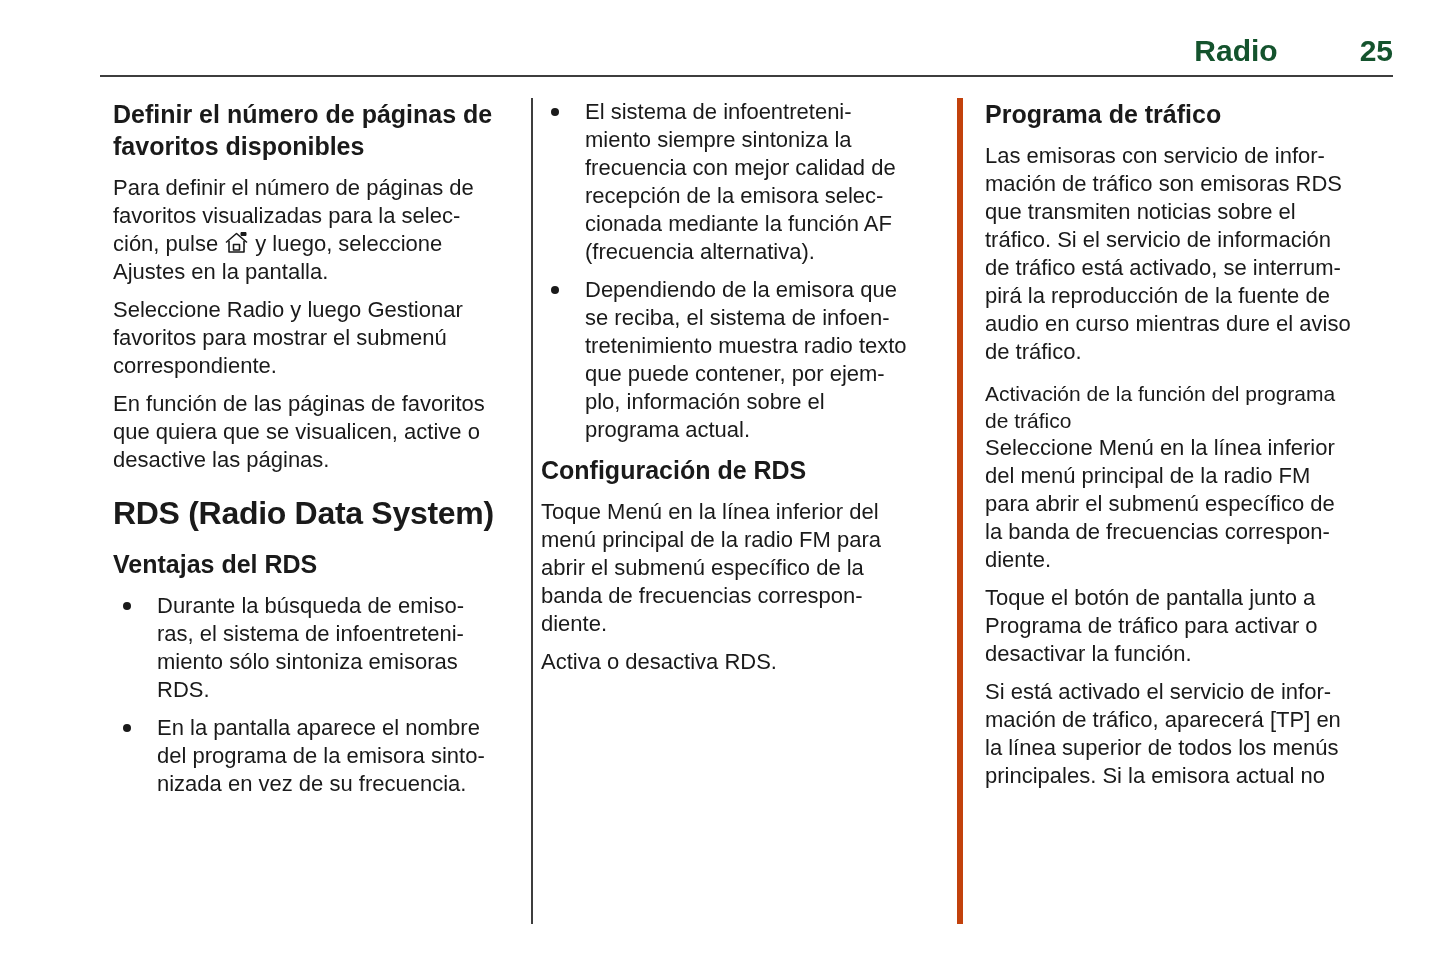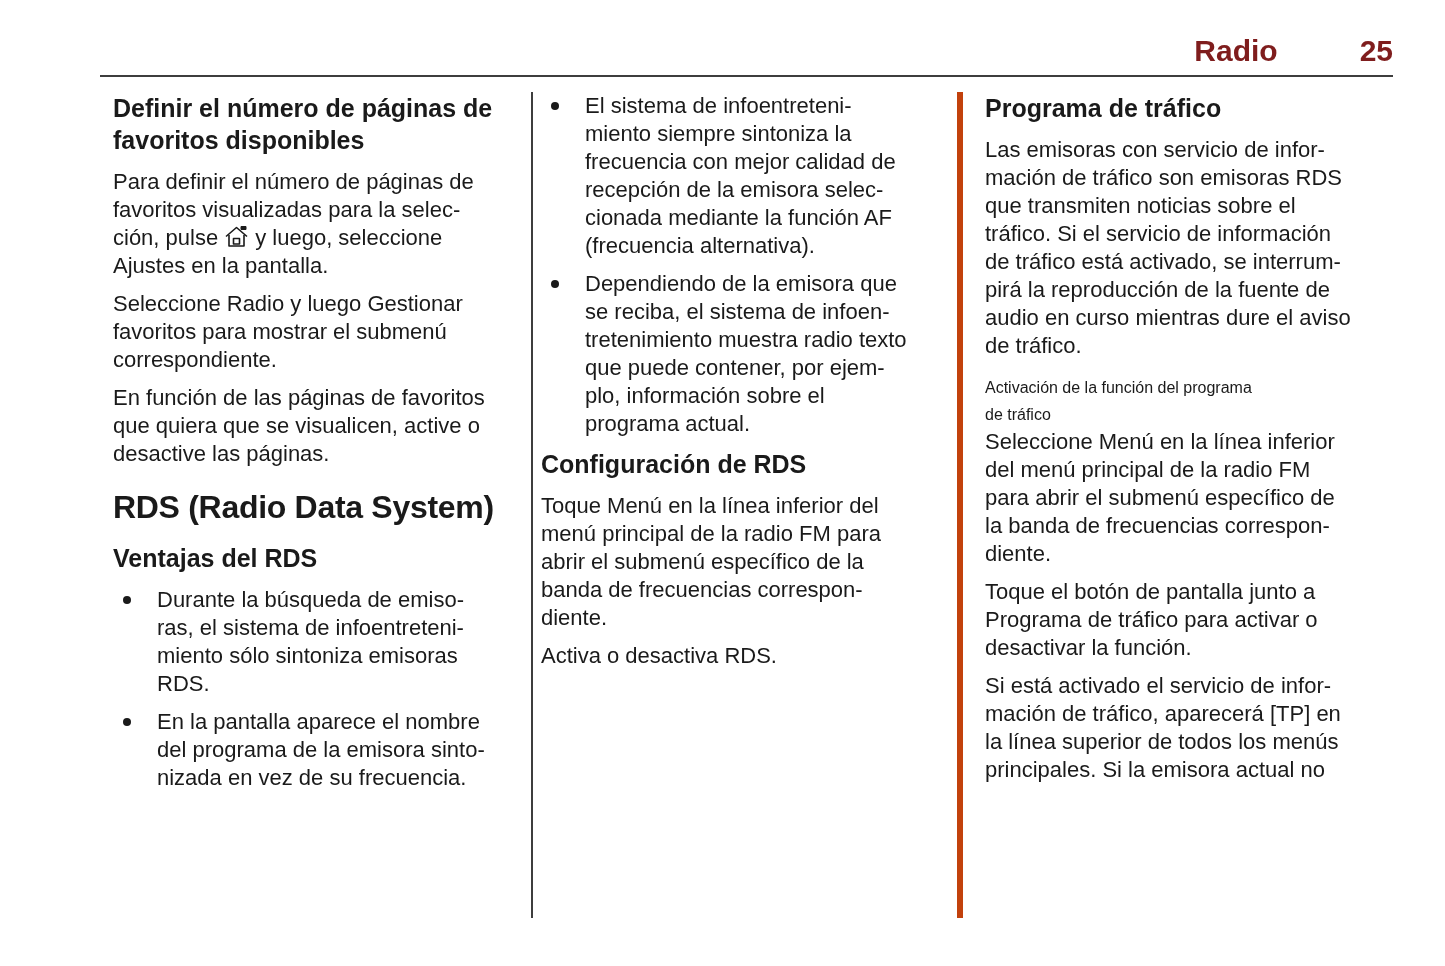--- a/index.html
+++ b/index.html
@@ -9,41 +9,41 @@
     background:#ffffff;
     color:#1a1a1a;
     font-family:"Liberation Sans",sans-serif;
     overflow:hidden;
   }
   
   .running-head{
     position:absolute;top:36px;right:52px;
     display:flex;gap:82px;align-items:baseline;
     font-size:30px;font-weight:700;line-height:1;
-    color:#7f1d1d;
+    color:#14532d;
   }
   .head-rule{
     position:absolute;left:100px;right:52px;top:75px;
     height:2px;background:#3e3e3e;
   }
   
   .cols{
-    position:absolute;left:113px;top:92px;
+    position:absolute;left:113px;top:98px;
     display:flex;align-items:stretch;height:826px;
   }
   .col{box-sizing:content-box;}
   .col--left{width:418px;}
   .col--mid{width:415px;border-left:2px solid #3e3e3e;padding-left:8px;}
   .col--right{width:400px;border-left:6px solid #c2410c;padding-left:22px;margin-left:1px;}
   
   .p,.h2,.h3,.h4,.btext,.note{white-space:pre;}
   .p{margin:0 0 10px 0;font-size:22px;line-height:28px;}
   .h3{margin:0 0 12px 0;font-size:25px;line-height:32px;font-weight:700;}
   .h2{margin:20px 0 8px 0;font-size:32px;line-height:38px;font-weight:700;letter-spacing:-0.3px;}
-  .h4{margin:14px 0 0 0;font-size:16px;line-height:27px;font-weight:400;}
+  .h4{margin:14px 0 0 0;font-size:21px;line-height:27px;font-weight:400;}
   .mt16{margin-top:16px;}
   .mt6{margin-top:0;}
   .note{margin:4px 0 12px 13px;font-size:21.5px;line-height:27px;}
   
   .bullet{display:flex;margin:0 0 10px 0;}
   .dot{flex:0 0 auto;width:8px;height:8px;border-radius:50%;background:#1a1a1a;margin:10px 0 0 10px;}
   .btext{margin-left:26px;font-size:22px;line-height:28px;}
   
   .home-ic{display:inline-block;vertical-align:-3px;margin:0 6px;}
   .home-ic svg{display:block;}

